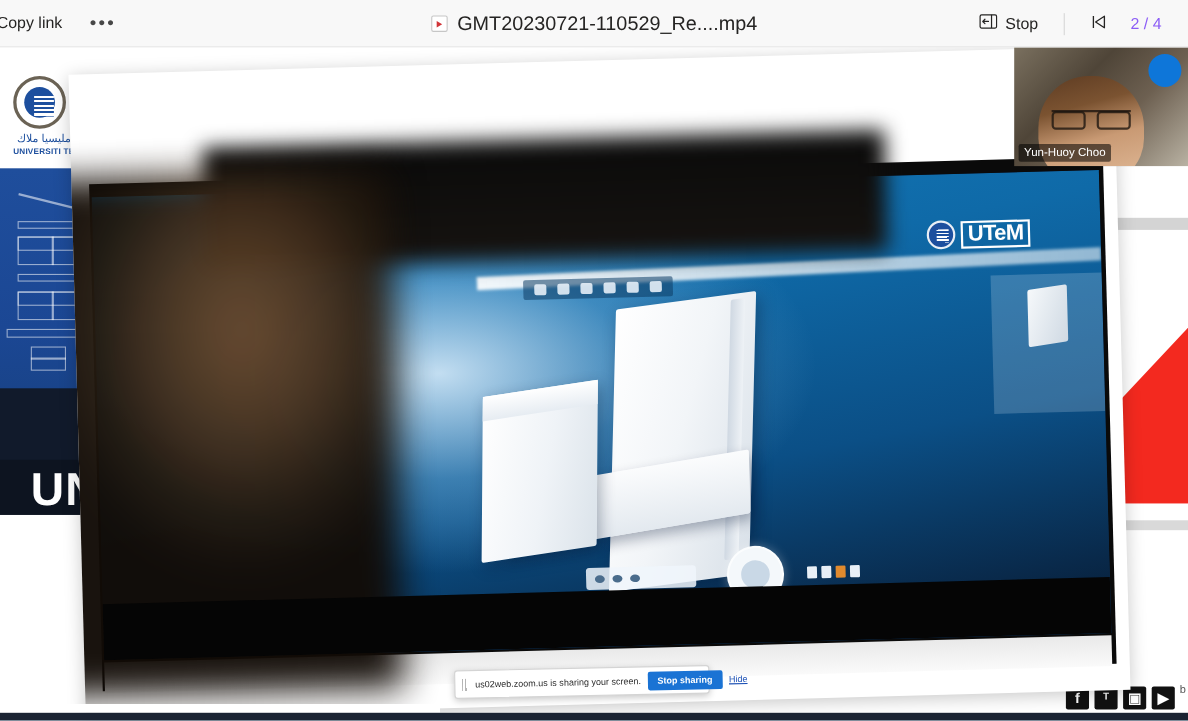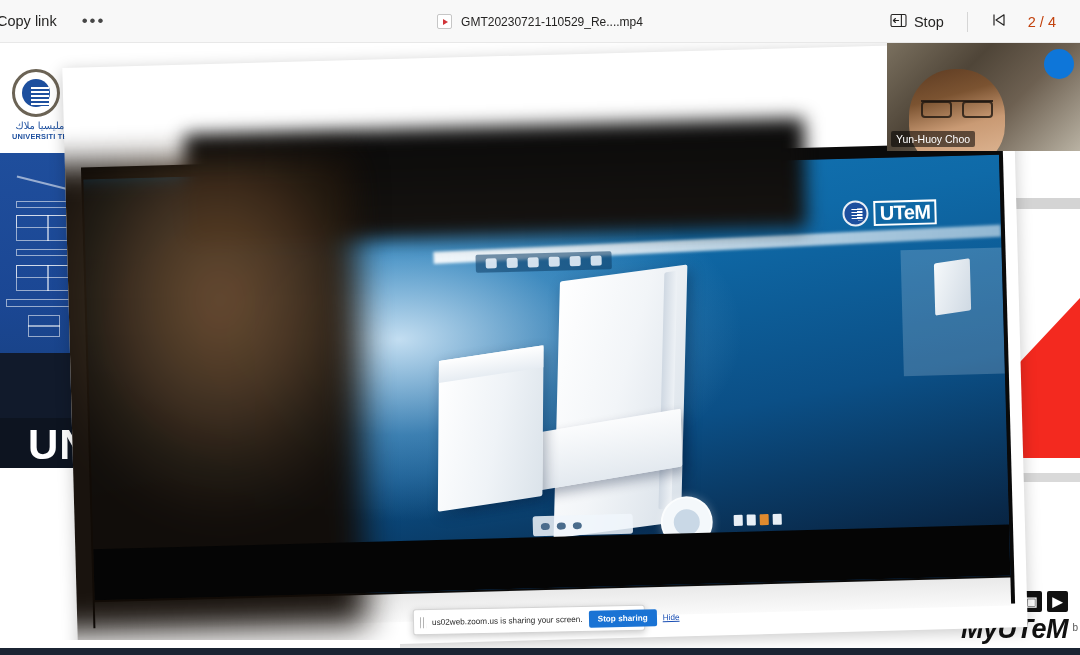--- a/index.html
+++ b/index.html
@@ -36,28 +36,28 @@
   .filename-wrap { display:flex; align-items:center; gap:9px; pointer-events:auto; }
   .file-icon {
     width:15px; height:15px; border:1px solid #c6c6c6; border-radius:2px;
     background:#fff; display:flex; align-items:center; justify-content:center;
   }
   .file-icon .tri {
     width:0; height:0; border-left:5px solid #d13438;
     border-top:3.5px solid transparent; border-bottom:3.5px solid transparent;
     margin-left:1px;
   }
-  .filename { font-size:12px; color:#252423; white-space:nowrap; }
+  .filename { font-size:18px; color:#252423; white-space:nowrap; }
 
   .tb-right {
     position:absolute; right:10px; top:0; height:43px;
     display:flex; align-items:center; gap:2px;
   }
   .tb-divider { width:1px; height:20px; background:#d6d6d6; margin:0 10px; }
-  .page-count { font-size:14.5px; color:#c2410c; padding:0 14px 0 8px; white-space:nowrap;text-align:center; }
+  .page-count { font-size:14.5px; color:#8b5cf6; padding:0 14px 0 8px; white-space:nowrap;text-align:center; }
 
   
   .ico { display:inline-block; flex:none; }
 
   
   .slide-bg {
     position:absolute; left:0; top:43px; width:1080px; height:612px;
     background:#ffffff; overflow:hidden; z-index:1;
   }
   
@@ -275,21 +275,21 @@
     position:absolute; left:0; right:0; bottom:0; height:12%;
     background:#050505; z-index:12;
   }
   .monitor-stand-shadow {
     position:absolute; left:18px; right:16px; bottom:22px; height:28px;
     background:linear-gradient(180deg,#e9e9e9,#fafafa); z-index:3;
   }
 
   
   .webcam {
-    position:absolute; right:0; top:43px; width:193px; height:108px;
+    position:absolute; right:0; top:43px; width:158px; height:108px;
     overflow:hidden; z-index:45;
     background:linear-gradient(135deg,#7a705f 0%,#4f4538 35%,#6d6051 62%,#b9b2a3 100%);
   }
   .webcam-face {
     position:absolute; left:22px; bottom:-16px; width:96px; height:98px;
     border-radius:48% 48% 42% 42%;
     background:linear-gradient(165deg,#5d3b22 0%,#7b5331 30%,#c99a74 58%,#e2bb99 100%);
   }
   .webcam-glasses {
     position:absolute; left:34px; bottom:38px; width:72px; height:13px;
@@ -393,21 +393,20 @@
     <div class="utem-full">UNIVERSITI TEKNIKAL MALAYSIA MELAKA</div>
   </div>
 
   <div class="social-footer">
     <div class="social-row">
       <div class="sq">f</div>
       <div class="sq">ᵀ</div>
       <div class="sq">▣</div>
       <div class="sq">▶</div>
     </div>
-    <div class="myutem">MyUTeM</div>
   </div>
 </div>
 
 <div class="monitor-photo">
   <div class="monitor-bezel"></div>
   <div class="monitor-stand-shadow"></div>
 
   <div class="screen">
     <div class="cad-viewport"></div>
 

